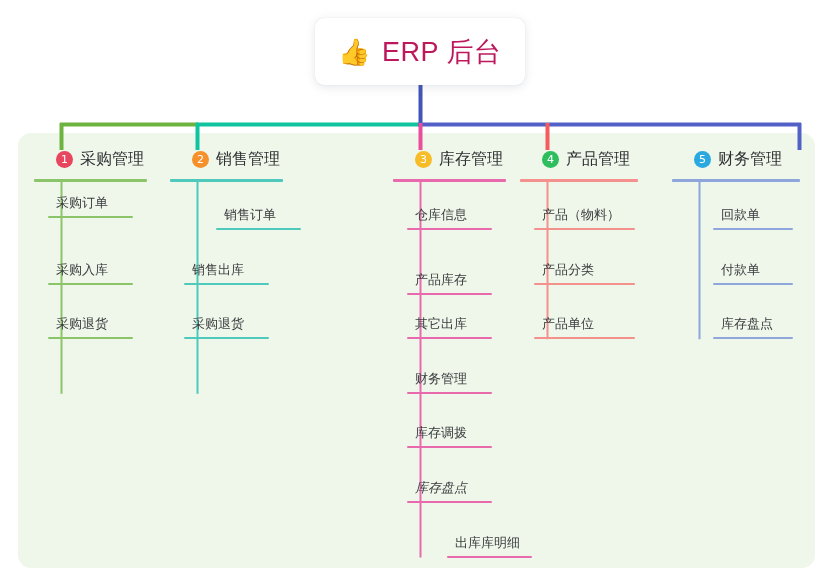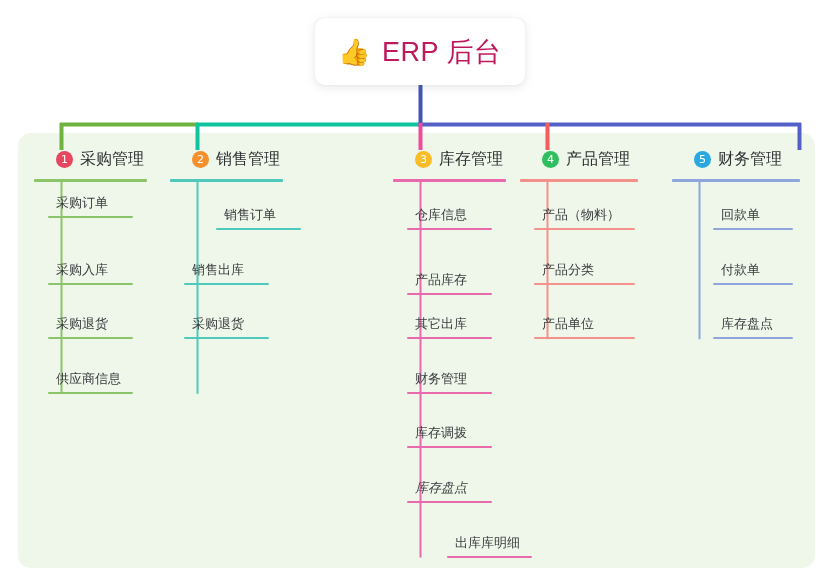--- a/index.html
+++ b/index.html
@@ -149,24 +149,20 @@
       <div class="leaf-rule" style="background: rgb(140, 196, 106); width: 85px;"></div>
     </div>
     <div class="leaf" style="left: 48px; top: 260.6px;">
       <div class="leaf-label">采购入库</div>
       <div class="leaf-rule" style="background: rgb(140, 196, 106); width: 85px;"></div>
     </div>
     <div class="leaf" style="left: 48px; top: 315.2px;">
       <div class="leaf-label">采购退货</div>
       <div class="leaf-rule" style="background: rgb(140, 196, 106); width: 85px;"></div>
     </div>
-    <div class="leaf" style="left: 48px; top: 369.8px;">
-      <div class="leaf-label">供应商信息</div>
-      <div class="leaf-rule" style="background: rgb(140, 196, 106); width: 85px;"></div>
-    </div>
     <div class="leaf" style="left: 184px; top: 206px; margin-left: 32px;">
       <div class="leaf-label">销售订单</div>
       <div class="leaf-rule" style="background: rgb(79, 201, 187); width: 85px;"></div>
     </div>
     <div class="leaf" style="left: 184px; top: 260.6px;">
       <div class="leaf-label">销售出库</div>
       <div class="leaf-rule" style="background: rgb(79, 201, 187); width: 85px;"></div>
     </div>
     <div class="leaf" style="left: 184px; top: 315.2px;">
       <div class="leaf-label">采购退货</div>

